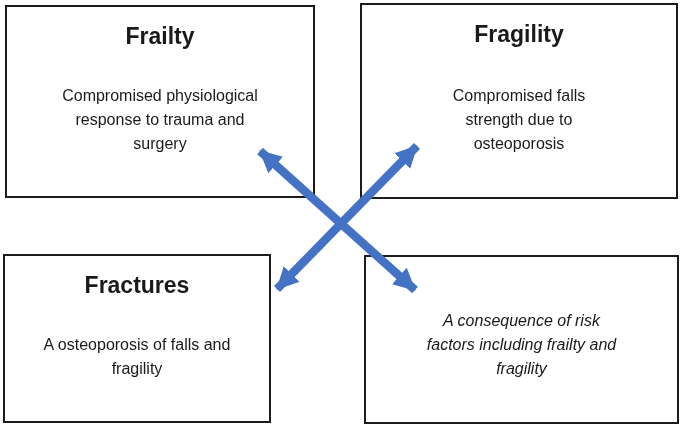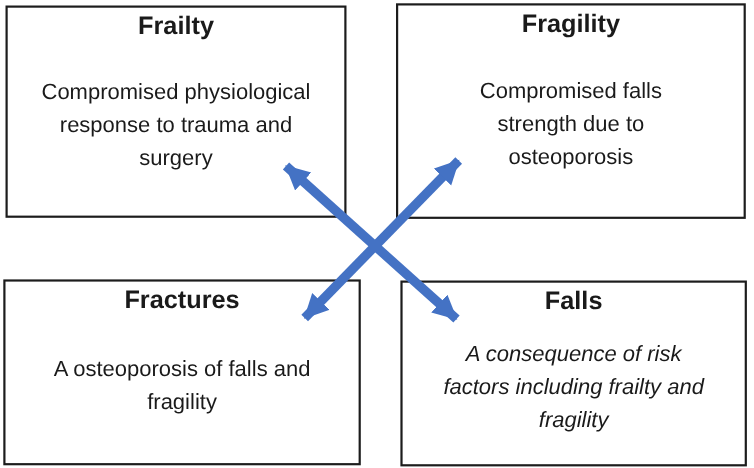--- a/index.html
+++ b/index.html
@@ -17,44 +17,44 @@
     overflow: hidden;
   }
   .box {
     position: absolute;
     box-sizing: border-box;
     border: 2px solid #1c1c1c;
     background: #ffffff;
     display: flex;
     flex-direction: column;
     align-items: center;
-    padding: 3px 8px 6px 8px;
+    padding: 16px 8px 6px 8px;
   }
   .box-title {
     font-size: 23px;
     font-weight: bold;
     text-align: center;
     line-height: 1.2;
   }
   .box-body-wrap {
     flex: 1;
     display: flex;
     align-items: center;
     justify-content: center;
     width: 100%;
   }
   .box-body {
-    font-size: 20px;
+    font-size: 16px;
     line-height: 1.5;
     text-align: center;
     white-space: pre-line;
   }
   #box-frailty   { left: 5px;   top: 5px;   width: 310px; height: 193px; }
   #box-fragility { left: 360px; top: 3px;   width: 318px; height: 196px; }
-  #box-fractures { left: 3px;   top: 254px; width: 325px; height: 169px; }
+  #box-fractures { left: 3px;   top: 254px; width: 268px; height: 169px; }
   #box-falls     { left: 364px; top: 255px; width: 315px; height: 169px; }
   #box-fragility .box-body { max-width: 225px; }
   #box-frailty   .box-body { max-width: 290px; }
   #box-fractures .box-body { max-width: 305px; }
   #box-falls     .box-body { max-width: 300px; font-style: italic; }
   svg.arrows {
     position: absolute;
     left: 0;
     top: 0;
     width: 685px;
@@ -87,21 +87,20 @@
 
   <div class="box" id="box-fractures">
     <div class="box-title">Fractures</div>
     <div class="box-body-wrap">
       <div class="box-body">A osteoporosis of falls and
 fragility</div>
     </div>
   </div>
 
   <div class="box" id="box-falls">
-    <div class="box-title">Falls</div>
     <div class="box-body-wrap">
       <div class="box-body">A consequence of risk
 factors including frailty and
 fragility</div>
     </div>
   </div>
 
   <svg class="arrows" viewBox="0 0 685 425" xmlns="http://www.w3.org/2000/svg">
     <defs>
       <marker id="arrowhead" markerUnits="userSpaceOnUse" markerWidth="24" markerHeight="24" refX="21" refY="11" orient="auto-start-reverse">

